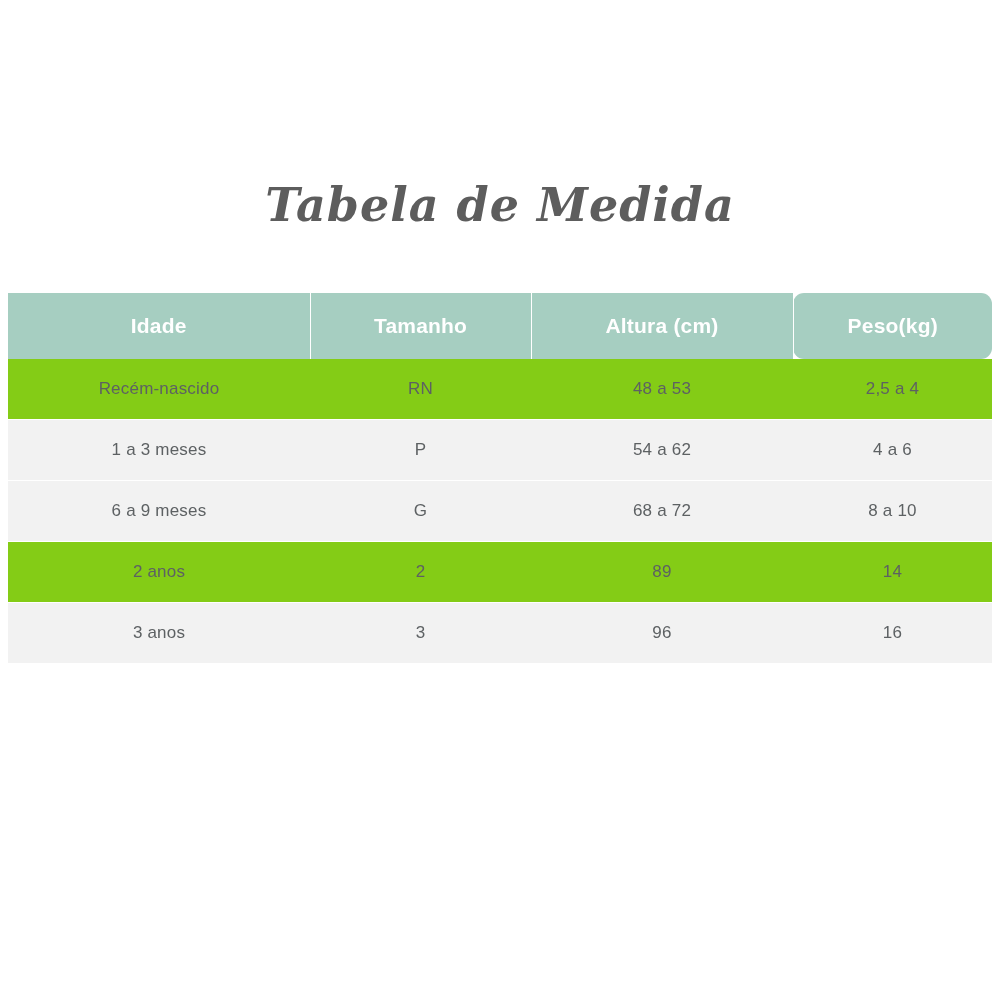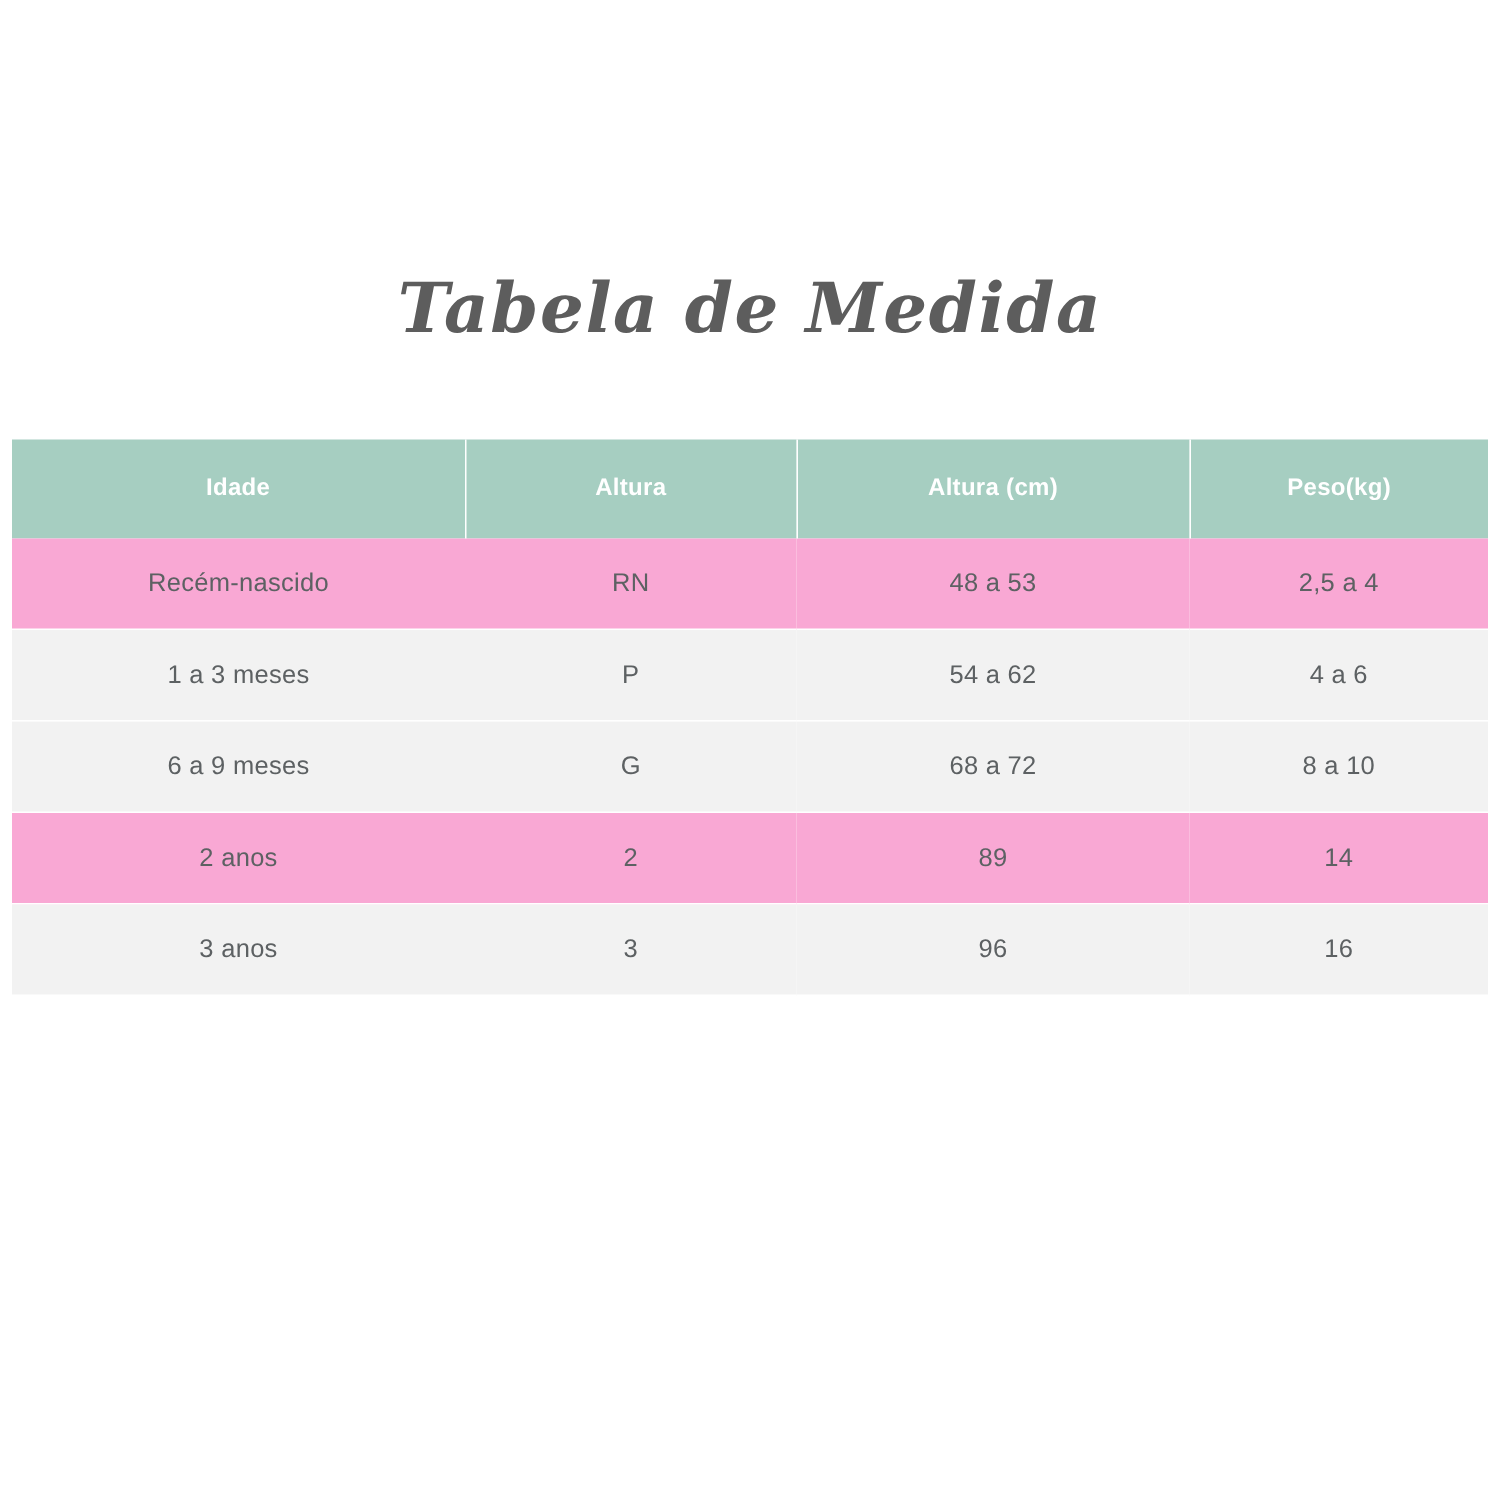--- a/index.html
+++ b/index.html
@@ -41,38 +41,39 @@
     width: 984px;
   }
   table.measure-table {
     width: 984px;
     border-collapse: collapse;
     table-layout: fixed;
   }
   table.measure-table thead th {
     background: #a6cec1;
     color: #ffffff;
-    font-size: 16px;
+    font-size: 21px;
     font-weight: bold;
     height: 64px;
     vertical-align: middle;
     text-align: center;
     border-right: 1px solid #ffffff;
     letter-spacing: 0.2px;
   }
   table.measure-table thead th:last-child {
     border-right: none;
+    border-radius: 11px;
   }
   table.measure-table tbody td {
     height: 58px;
     text-align: center;
     vertical-align: middle;
     font-size: 17px;
     color: #5d6163;
-    background: #f9a8d4;
+    background: #84cc16;
     border-bottom: 1px solid #ffffff;
     letter-spacing: 0.2px;
   }
   table.measure-table tbody tr.alt td {
     background: #f2f2f2;
   }
   
   col.c1 { width: 302px; }
   col.c2 { width: 221px; }
   col.c3 { width: 262px; }
@@ -89,21 +90,21 @@
     <table class="measure-table">
       <colgroup>
         <col class="c1">
         <col class="c2">
         <col class="c3">
         <col class="c4">
       </colgroup>
       <thead>
         <tr>
           <th>Idade</th>
-          <th>Altura</th>
+          <th>Tamanho</th>
           <th>Altura (cm)</th>
           <th>Peso(kg)</th>
         </tr>
       </thead>
       <tbody>
         <tr>
           <td>Recém-nascido</td>
           <td>RN</td>
           <td>48 a 53</td>
           <td>2,5 a 4</td>

